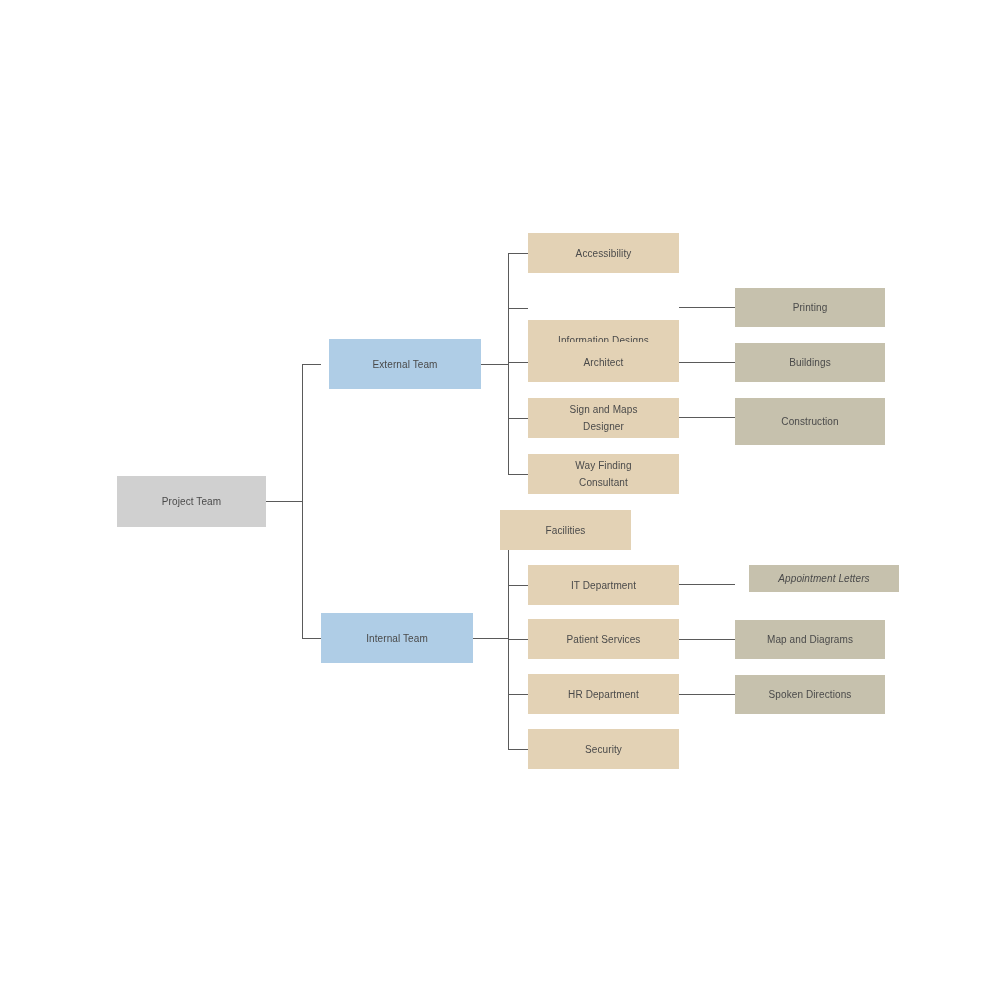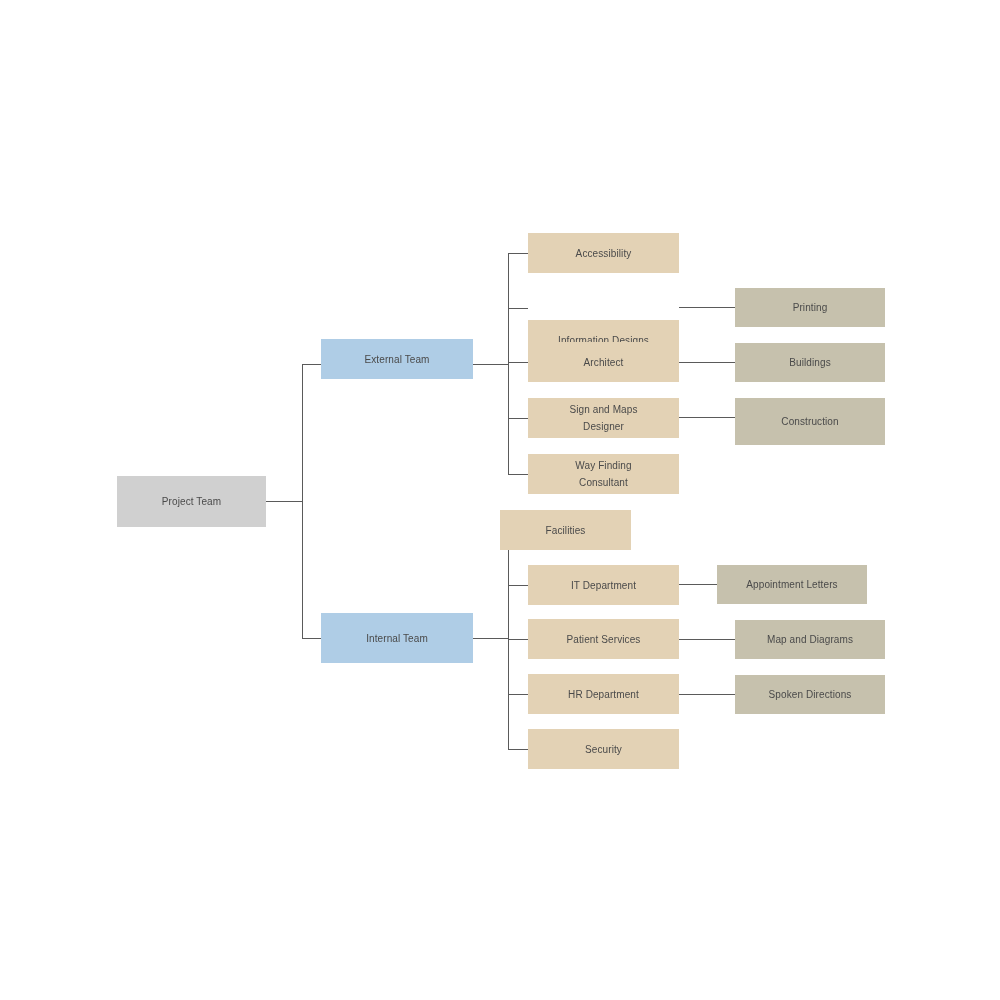--- a/index.html
+++ b/index.html
@@ -85,21 +85,21 @@
       <line x1="679" y1="584.5" x2="735" y2="584.5" stroke="#5a5a5a" stroke-width="1" shape-rendering="crispEdges"></line>
       <line x1="508" y1="639" x2="528" y2="639" stroke="#5a5a5a" stroke-width="1" shape-rendering="crispEdges"></line>
       <line x1="679" y1="639.5" x2="735" y2="639.5" stroke="#5a5a5a" stroke-width="1" shape-rendering="crispEdges"></line>
       <line x1="508" y1="694" x2="528" y2="694" stroke="#5a5a5a" stroke-width="1" shape-rendering="crispEdges"></line>
       <line x1="679" y1="694.5" x2="735" y2="694.5" stroke="#5a5a5a" stroke-width="1" shape-rendering="crispEdges"></line>
       <line x1="508" y1="749" x2="528" y2="749" stroke="#5a5a5a" stroke-width="1" shape-rendering="crispEdges"></line>
     </svg>
 <div class="node root" style="left: 117px; top: 476px; width: 149px; height: 51px;">
       <span class="node-label">Project Team</span>
     </div>
-    <div class="node team" style="left: 321px; top: 339px; width: 152px; height: 40px; align-items: center;">
+    <div class="node team" style="left: 329px; top: 339px; width: 152px; height: 50px; align-items: center;">
       <span class="node-label">External Team</span>
     </div>
     <div class="node dept" style="left: 528px; top: 233px; width: 151px; height: 40px;">
       <span class="node-label">Accessibility</span>
     </div>
     <div class="node dept" style="left: 528px; top: 288px; width: 151px; height: 40px; margin-top: 32px;">
       <span class="node-label">Information Designs</span>
     </div>
     <div class="node sub" style="left: 735px; top: 288px; width: 150px; height: 39px;">
       <span class="node-label">Printing</span>
@@ -123,21 +123,21 @@
     </div>
     <div class="node team" style="left: 321px; top: 613px; width: 152px; height: 50px;">
       <span class="node-label">Internal Team</span>
     </div>
     <div class="node dept" style="left: 500px; top: 510px; width: 131px; height: 40px;">
       <span class="node-label">Facilities</span>
     </div>
     <div class="node dept" style="left: 528px; top: 565px; width: 151px; height: 40px;">
       <span class="node-label">IT Department</span>
     </div>
-    <div class="node sub" style="left: 717px; top: 565px; width: 150px; height: 39px;">
+    <div class="node sub" style="left: 749px; top: 565px; width: 150px; height: 27px; font-style: italic;">
       <span class="node-label">Appointment Letters</span>
     </div>
     <div class="node dept" style="left: 528px; top: 619px; width: 151px; height: 40px;">
       <span class="node-label">Patient Services</span>
     </div>
     <div class="node sub" style="left: 735px; top: 620px; width: 150px; height: 39px;">
       <span class="node-label">Map and Diagrams</span>
     </div>
     <div class="node dept" style="left: 528px; top: 674px; width: 151px; height: 40px;">
       <span class="node-label">HR Department</span>

